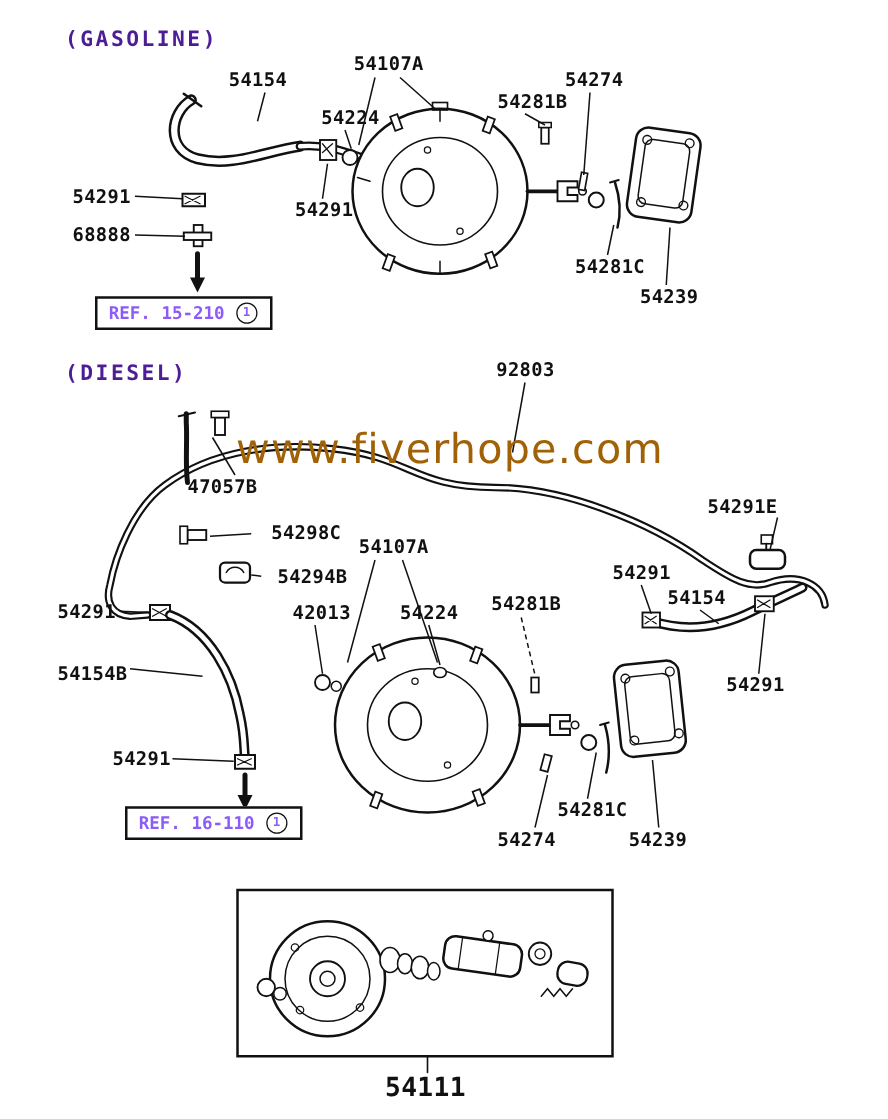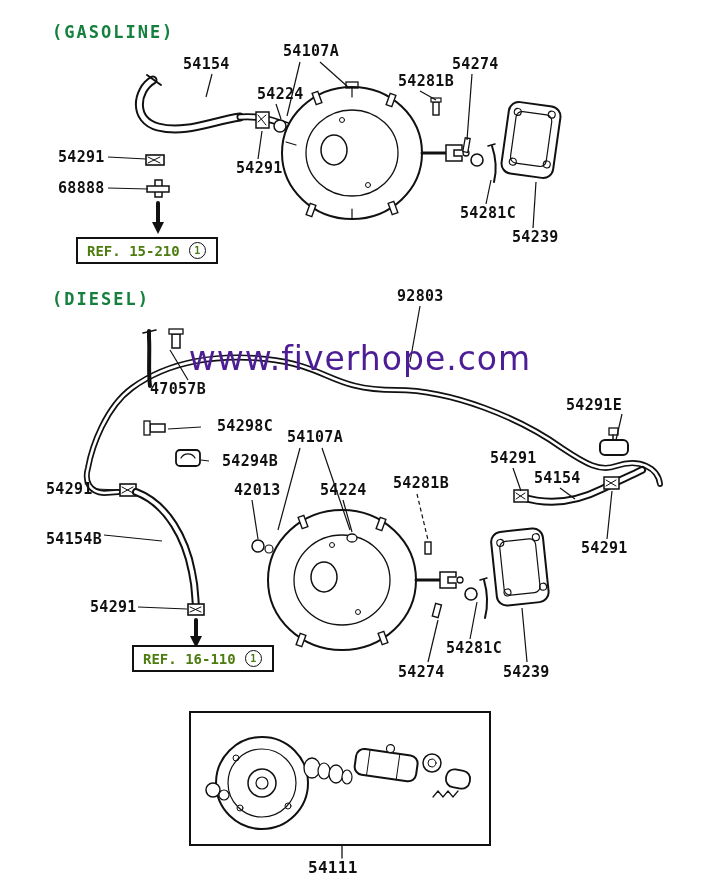--- a/index.html
+++ b/index.html
@@ -1,25 +1,25 @@
 <!DOCTYPE html>
 <html><head>
 <meta charset="utf-8">
 <style>
   html,body{margin:0;padding:0;background:#fff;}
   #page{position:relative;width:710px;height:895px;background:#fff;overflow:hidden;
         font-family:"DejaVu Sans Mono",monospace;}
   svg{position:absolute;left:0;top:0;}
   .plabel{position:absolute;font:bold 15px "DejaVu Sans Mono",monospace;color:#111;
           letter-spacing:.3px;white-space:nowrap;line-height:1;}
-  .ptitle{position:absolute;font:bold 17px "DejaVu Sans Mono",monospace;color:#15803d;
+  .ptitle{position:absolute;font:bold 17px "DejaVu Sans Mono",monospace;color:#4c1d95;
           letter-spacing:2px;white-space:nowrap;line-height:1;}
   .refbox{position:absolute;display:flex;align-items:center;gap:9px;border:2px solid #111;
           background:#fff;padding:3px 10px 3px 9px;font:bold 14px "DejaVu Sans Mono",monospace;
-          color:#4d7c0f;line-height:1;}
+          color:#8b5cf6;line-height:1;}
   .refnum{display:inline-flex;align-items:center;justify-content:center;width:15px;height:15px;
           border:1.5px solid #111;border-radius:50%;font-size:10px;font-weight:bold;}
   .watermark{position:absolute;left:150px;top:342px;width:420px;text-align:center;
              font:400 33px "DejaVu Sans",sans-serif;letter-spacing:1px;line-height:1;}
 </style>
 </head>
 <body>
 
 <div id="page">
 
@@ -223,21 +223,21 @@
         <circle cx="388" cy="748" r="4" stroke-width="1.2" fill="#fff"></circle>
       </g>
       <circle cx="432" cy="763" r="9" stroke-width="1.5" fill="#fff"></circle>
       <circle cx="432" cy="763" r="4" stroke-width="1"></circle>
       <rect x="446" y="770" width="24" height="18" rx="8" stroke-width="1.8" fill="#fff" transform="rotate(10 458 779)"></rect>
       <path d="M 433,797 l 5,-6 l 5,6 l 5,-6 l 5,6 l 5,-6" stroke-width="1.2"></path>
       <path d="M 342,845 L 342,858" stroke-width="1.3"></path>
     </g>
   </svg>
 
-  <div class="watermark" style="color: #4c1d95;">www.fiverhope.com</div>
+  <div class="watermark" style="color: #a16207;">www.fiverhope.com</div>
 
   <div class="ptitle" style="left:52px;top:24px">(GASOLINE)</div>
   <div class="plabel" style="left:183px;top:57px">54154</div>
   <div class="plabel" style="left:283px;top:44px">54107A</div>
   <div class="plabel" style="left:257px;top:87px">54224</div>
   <div class="plabel" style="left:398px;top:74px">54281B</div>
   <div class="plabel" style="left:452px;top:57px">54274</div>
   <div class="plabel" style="left:58px;top:150px">54291</div>
   <div class="plabel" style="left:58px;top:181px">68888</div>
   <div class="plabel" style="left:236px;top:161px">54291</div>
@@ -260,20 +260,20 @@
   <div class="plabel" style="left:46px;top:482px">54291</div>
   <div class="plabel" style="left:234px;top:483px">42013</div>
   <div class="plabel" style="left:320px;top:483px">54224</div>
   <div class="plabel" style="left:393px;top:476px">54281B</div>
   <div class="plabel" style="left:46px;top:532px">54154B</div>
   <div class="plabel" style="left:581px;top:541px">54291</div>
   <div class="plabel" style="left:90px;top:600px">54291</div>
   <div class="plabel" style="left:446px;top:641px">54281C</div>
   <div class="plabel" style="left:398px;top:665px">54274</div>
   <div class="plabel" style="left:503px;top:665px">54239</div>
-  <div class="refbox" style="left:132px;top:645px">
+  <div class="refbox" style="left:100px;top:645px">
     <span>REF. 16-110</span>
     <span class="refnum">1</span>
   </div>
 
-  <div class="plabel" style="left:308px;top:860px;font-size:16px">54111</div>
+  <div class="plabel" style="left:308px;top:860px;font-size:21px">54111</div>
 
 </div>
 
 </body></html>

